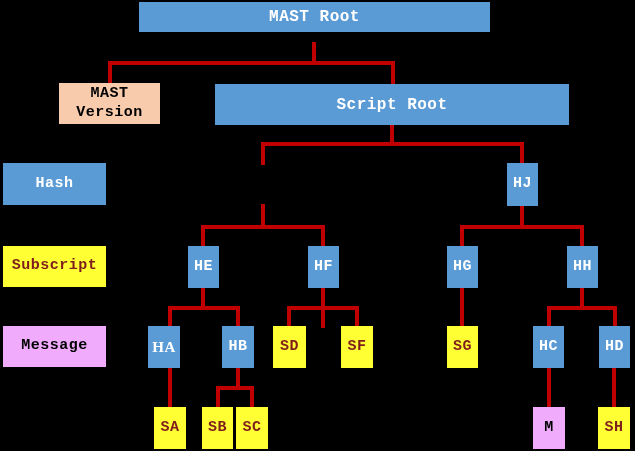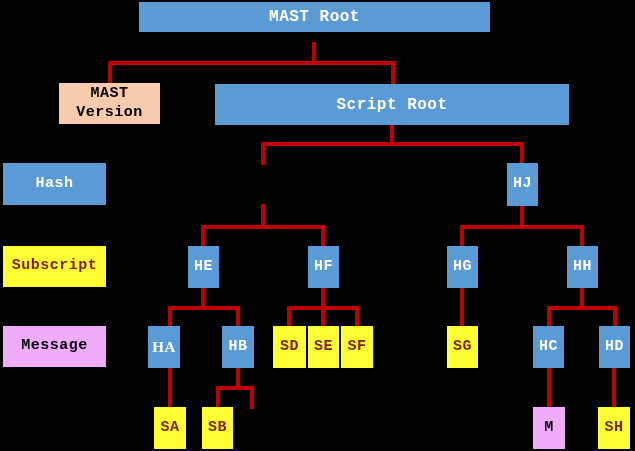--- a/index.html
+++ b/index.html
@@ -74,24 +74,24 @@
   <div class="node blue" style="left:507px; top:163px; width:31px; height:43px;">HJ</div>
 
   <div class="node blue" style="left:188px; top:246px; width:31px; height:42px;">HE</div>
   <div class="node blue" style="left:308px; top:246px; width:31px; height:42px;">HF</div>
   <div class="node blue" style="left:447px; top:246px; width:31px; height:42px;">HG</div>
   <div class="node blue" style="left:567px; top:246px; width:31px; height:42px;">HH</div>
 
   <div class="node blue" style="left:148px; top:326px; width:32px; height:42px;font-family:Liberation Serif, serif;">HA</div>
   <div class="node blue" style="left:222px; top:326px; width:32px; height:42px;text-align:right;">HB</div>
   <div class="node yellow" style="left:273px; top:326px; width:33px; height:42px;">SD</div>
-  <div class="node yellow" style="left:308px; top:326px; width:31px; height:42px;">SE</div>
   <div class="node yellow" style="left:341px; top:326px; width:32px; height:42px;">SF</div>
   <div class="node yellow" style="left:447px; top:326px; width:31px; height:42px;">SG</div>
   <div class="node blue" style="left:533px; top:326px; width:31px; height:42px;">HC</div>
   <div class="node blue" style="left:599px; top:326px; width:31px; height:42px;">HD</div>
 
   <div class="node yellow" style="left:154px; top:407px; width:32px; height:42px;">SA</div>
   <div class="node yellow" style="left:202px; top:407px; width:31px; height:42px;">SB</div>
+  <div class="node yellow" style="left:236px; top:407px; width:32px; height:42px;">SC</div>
   <div class="node salmon" style="left:533px; top:407px; width:32px; height:42px;">M</div>
   <div class="node yellow" style="left:598px; top:407px; width:32px; height:42px;">SH</div>
 
 </div>
 
 </body></html>

